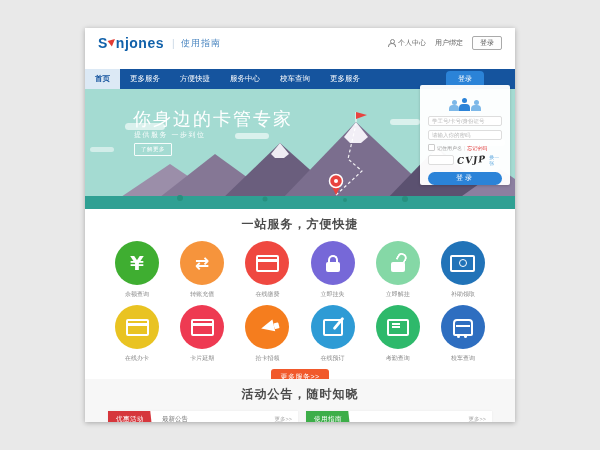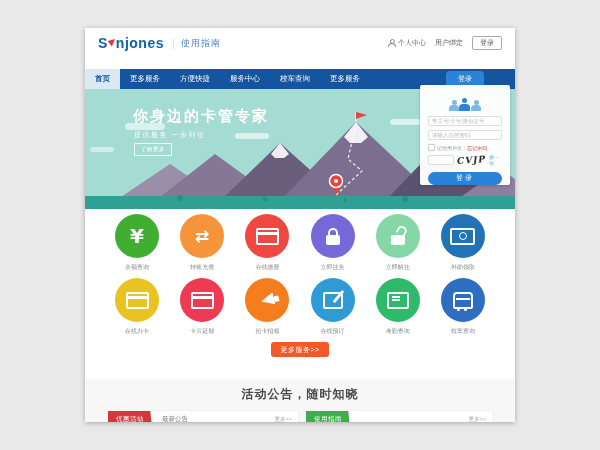--- a/index.html
+++ b/index.html
@@ -22,21 +22,21 @@
   .person-icon::after{content:"";position:absolute;bottom:0;left:0;width:6px;height:3px;border:1px solid #8a8a8a;border-bottom:none;border-radius:4px 4px 0 0;}
   .hbtn{border:1px solid #aaa;border-radius:2px;padding:1px 7px;font-size:7px;color:#555;background:#fdfdfd;cursor:pointer;}
 
   
   .nav{height:20px;background:#15549e;display:flex;align-items:stretch;margin-top:11px;}
   .nav a{display:block;line-height:20px;padding:0 10px;font-size:7.5px;color:#fff;text-decoration:none;}
   .nav a.active{background:#dce9f5;color:#15549e;font-weight:bold;}
 
   
   .hero{position:relative;height:120px;background:#a4dbd2;overflow:hidden;}
-  .hero-title{position:absolute;left:48px;top:18px;font-size:15px;font-weight:bold;color:#fff;letter-spacing:2px;}
+  .hero-title{position:absolute;left:48px;top:18px;font-size:18px;font-weight:normal;color:#fff;letter-spacing:2px;}
   .hero-sub{position:absolute;left:49px;top:41px;font-size:7px;color:rgba(255,255,255,.92);letter-spacing:1.5px;}
   .hero-cta{position:absolute;left:49px;top:54px;border:1px solid rgba(255,255,255,.9);color:#fff;
             font-size:5.5px;padding:2px 6px;border-radius:1px;cursor:pointer;letter-spacing:.5px;}
   .mountains{position:absolute;left:0;bottom:0;width:430px;height:100px;display:block;}
 
   
   .login-tab{position:absolute;left:361px;top:43px;width:38px;height:14px;background:#2b83d8;
              border-radius:4px 4px 0 0;color:#fff;font-size:7px;text-align:center;line-height:15px;z-index:6;cursor:pointer;}
   .login-card{position:absolute;left:335px;top:57px;width:90px;height:100px;background:rgba(255,255,255,.97);
               box-shadow:0 1px 3px rgba(0,0,0,.18);z-index:5;border-radius:2px;padding:0 8px;box-sizing:border-box;}
@@ -190,20 +190,21 @@
       </div>
       <div class="cap-row">
         <input class="cap-input" type="text" style="">
         <span class="cap-word">CVJP</span>
         <span class="cap-refresh">换一张</span>
       </div>
       <button class="lg-submit" style="background-color: rgb(43, 131, 216);">登录</button>
     </div>
 
     <div class="services">
+      <div class="sec-title">一站服务，方便快捷</div>
       <div class="svc-grid">
         <div class="svc">
           <div class="circle icon-yen" style="background-color: rgb(63, 174, 49);">
               <i class="ic"></i>
             </div>
           <div class="svc-label">余额查询</div>
         </div>
         <div class="svc">
           <div class="circle icon-transfer" style="background-color: rgb(246, 148, 60);">
               <i class="ic"></i>

